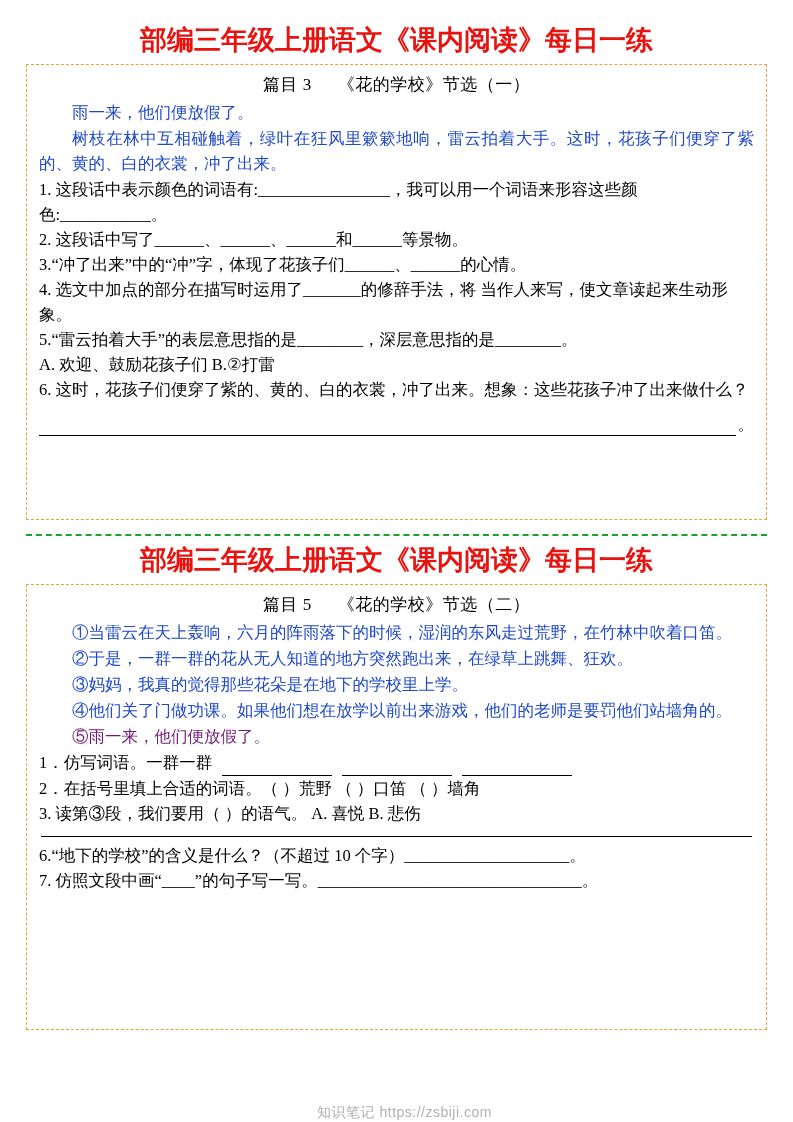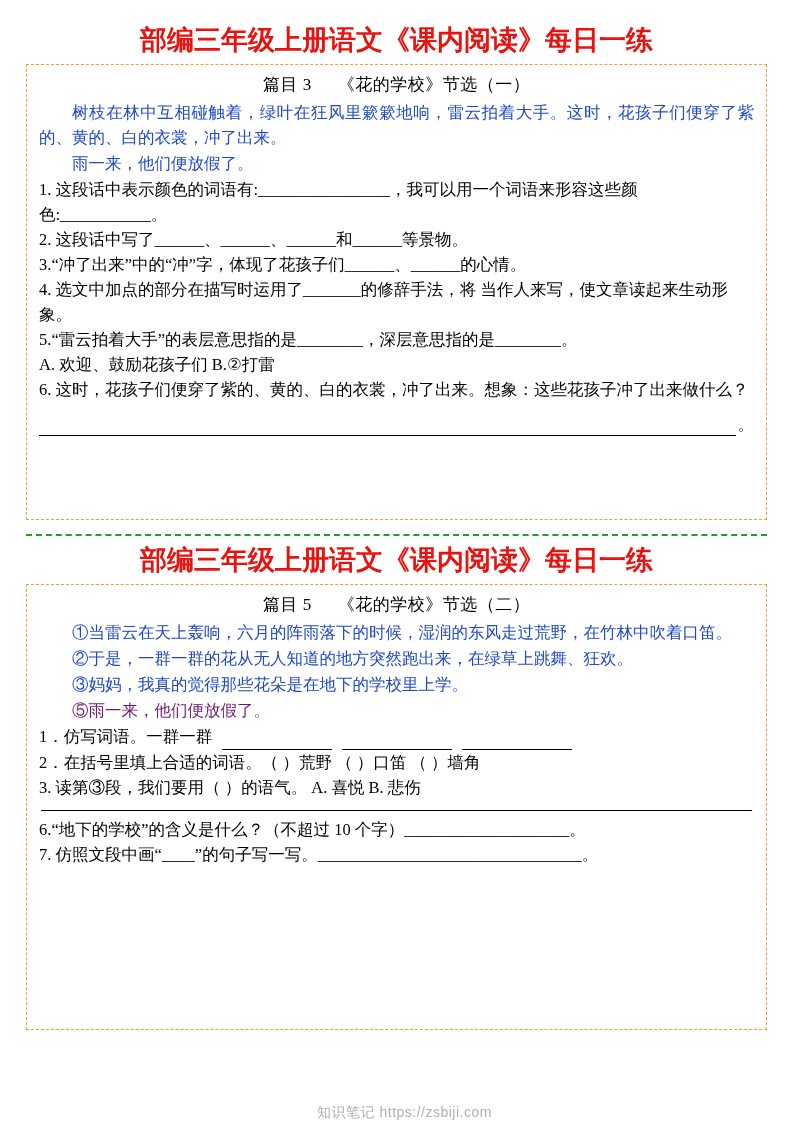--- a/index.html
+++ b/index.html
@@ -121,22 +121,22 @@
 <div class="page">
 
   <div class="section-title title1">部编三年级上册语文《课内阅读》每日一练</div>
 
   <div class="dashed-box box1">
 
     <div class="piece-head">
       <span>篇目 3</span><span class="gap"></span><span>《花的学校》节选（一）</span>
     </div>
 
+    <p class="para blue indent2">雨一来，他们便放假了。</p>
     <p class="para blue indent2">树枝在林中互相碰触着，绿叶在狂风里簌簌地响，雷云拍着大手。这时，花孩子们便穿了紫的、黄的、白的衣裳，冲了出来。</p>
-    <p class="para blue indent2">雨一来，他们便放假了。</p>
 
     <p class="q">1. 这段话中表示颜色的词语有:________________，我可以用一个词语来形容这些颜色:___________。</p>
     <p class="q">2. 这段话中写了______、______、______和______等景物。</p>
     <p class="q">3.“冲了出来”中的“冲”字，体现了花孩子们______、______的心情。</p>
     <p class="q">4. 选文中加点的部分在描写时运用了_______的修辞手法，将          当作人来写，使文章读起来生动形象。</p>
     <p class="q">5.“雷云拍着大手”的表层意思指的是________，深层意思指的是________。</p>
     <p class="q">A. 欢迎、鼓励花孩子们   B.②打雷</p>
     <p class="q">6. 这时，花孩子们便穿了紫的、黄的、白的衣裳，冲了出来。想象：这些花孩子冲了出来做什么？</p>
 
     <div class="answer-line-wrap">
@@ -151,20 +151,21 @@
 
   <div class="dashed-box box2">
 
     <div class="piece-head">
       <span>篇目 5</span><span class="gap"></span><span>《花的学校》节选（二）</span>
     </div>
 
     <p class="para blue indent2">①当雷云在天上轰响，六月的阵雨落下的时候，湿润的东风走过荒野，在竹林中吹着口笛。</p>
     <p class="para blue indent2">②于是，一群一群的花从无人知道的地方突然跑出来，在绿草上跳舞、狂欢。</p>
     <p class="para blue indent2">③妈妈，我真的觉得那些花朵是在地下的学校里上学。</p>
+    <p class="para blue indent2">④他们关了门做功课。如果他们想在放学以前出来游戏，他们的老师是要罚他们站墙角的。</p>
     <p class="para blue-u indent2">⑤雨一来，他们便放假了。</p>
 
     <p class="q">
       <span>1．仿写词语。一群一群</span><span class="sp-sm"></span><span class="ul-long" style="width:110px">&nbsp;</span><span class="sp-sm"></span><span class="ul-long" style="width:110px">&nbsp;</span><span class="sp-sm"></span><span class="ul-long" style="width:110px">&nbsp;</span>
     </p>
     <p class="q">2．在括号里填上合适的词语。（        ）荒野   （      ）口笛      （      ）墙角</p>
     <p class="q">3. 读第③段，我们要用（    ）的语气。     A. 喜悦    B. 悲伤</p>
 
     <div class="answer-rule"></div>
 

